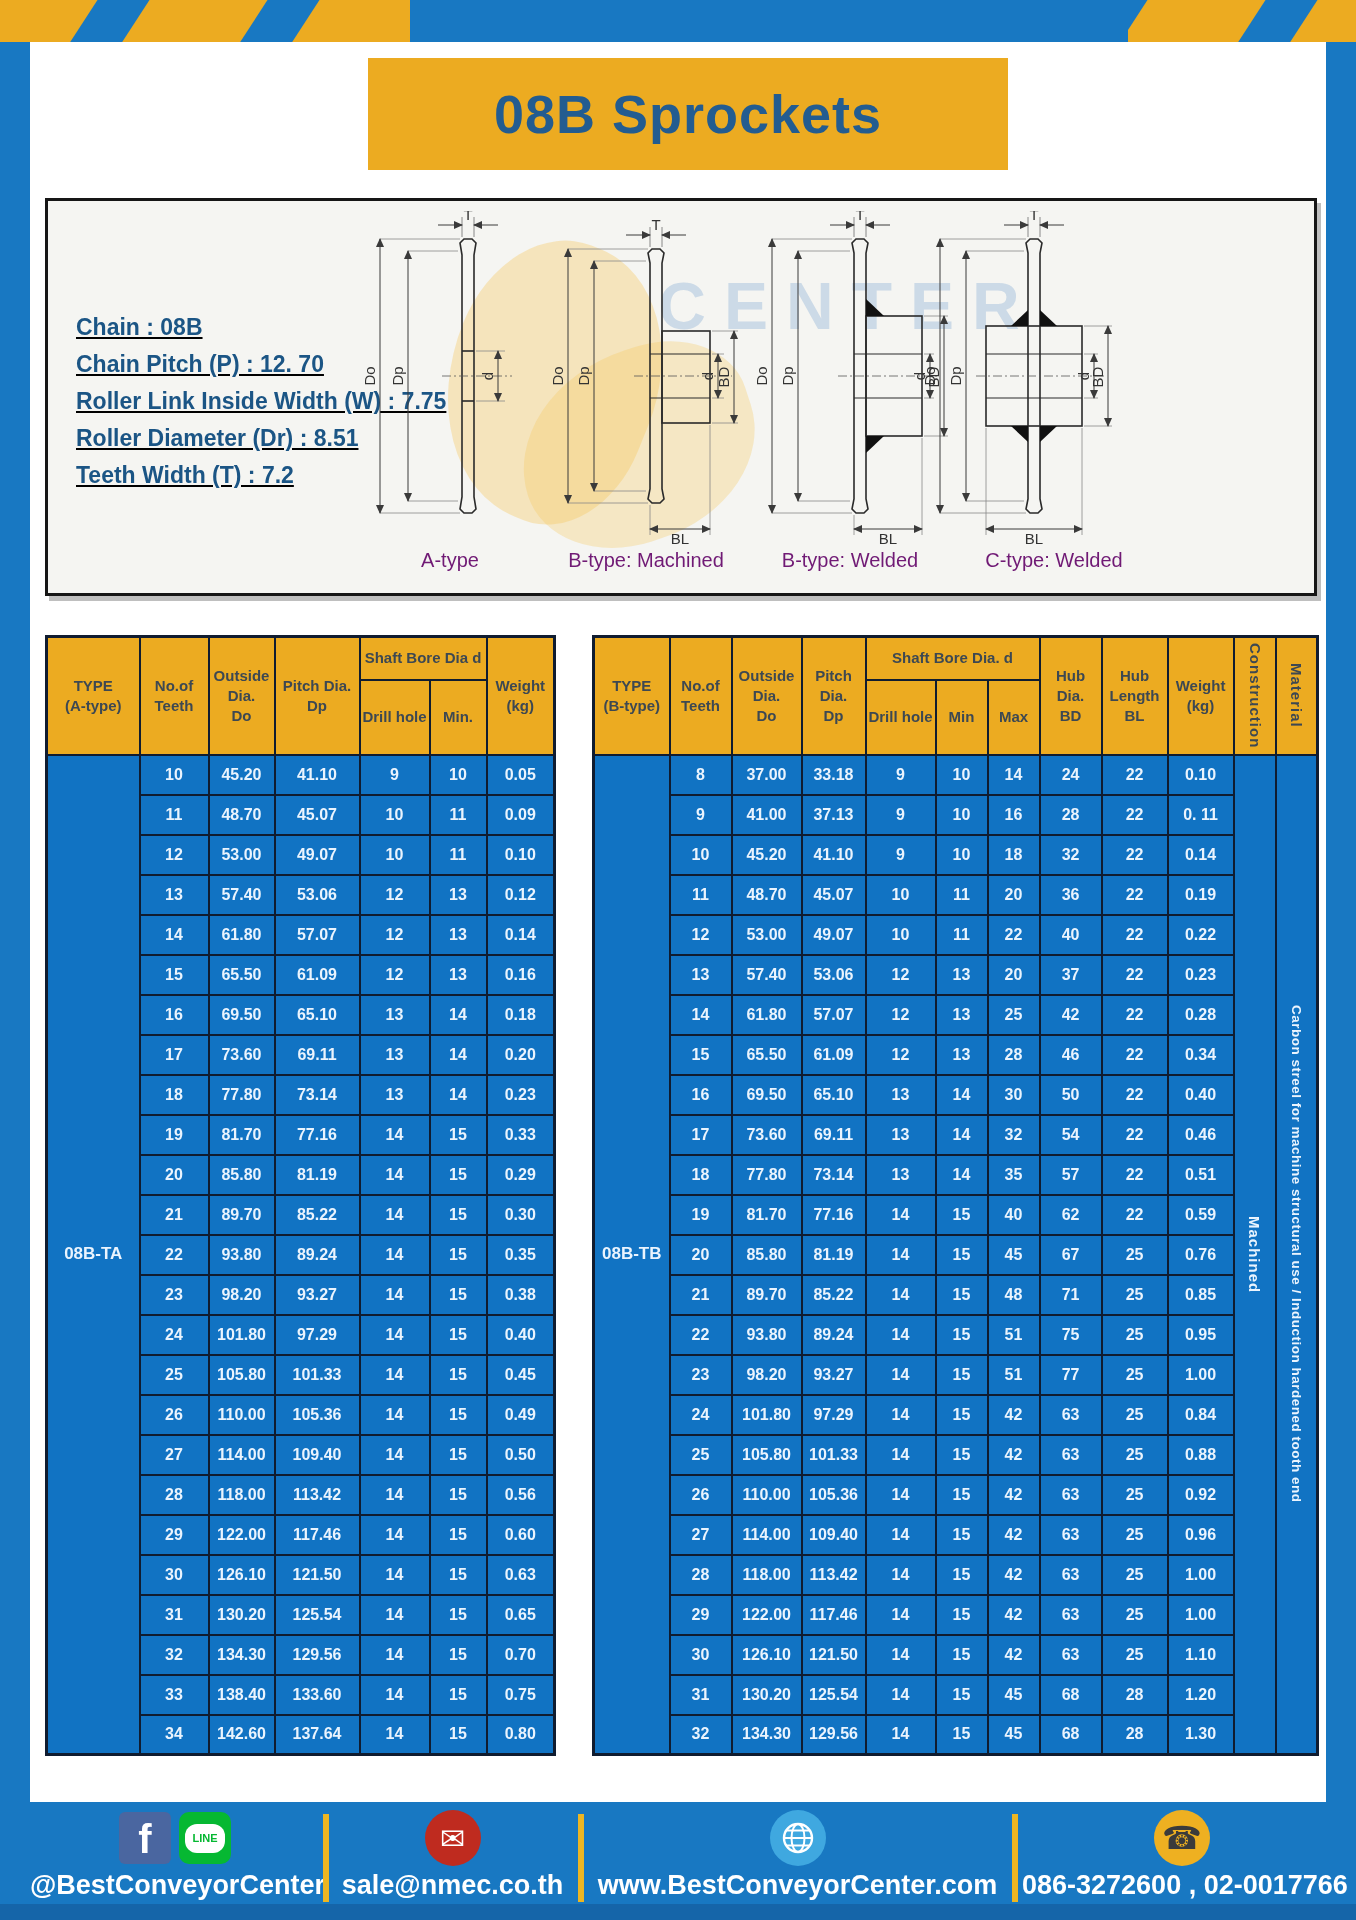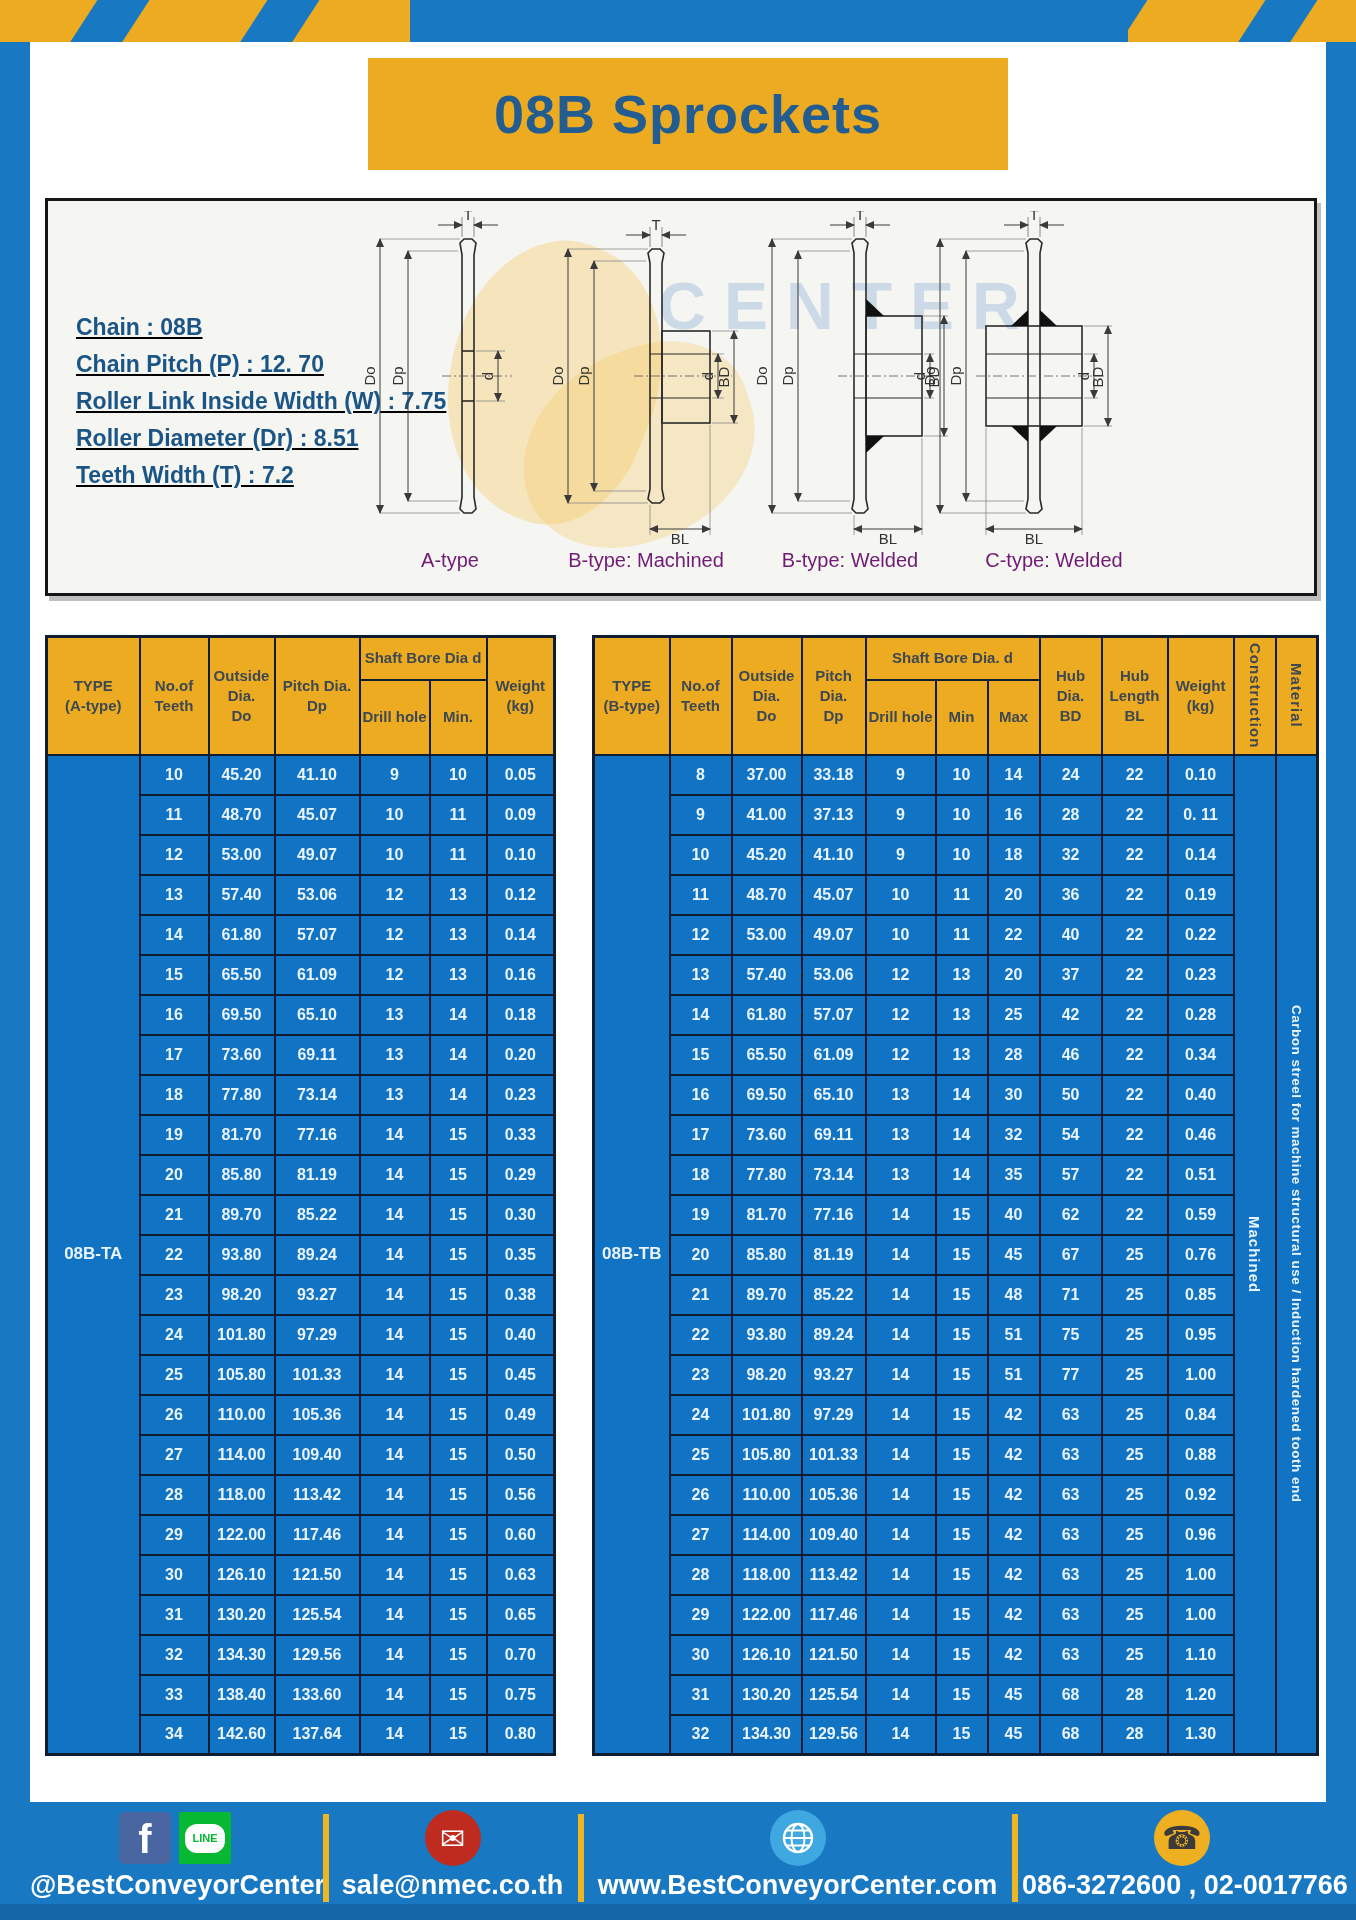--- a/index.html
+++ b/index.html
@@ -95,21 +95,21 @@
   #table-b td.trail-0{writing-mode:vertical-rl;font-size:15px;letter-spacing:1px;}
   #table-b td.trail-1{writing-mode:vertical-rl;font-size:13.5px;letter-spacing:0.5px;line-height:15px;}
   
   .footer{position:absolute;left:0;top:1802px;width:1356px;height:118px;background:var(--brand-blue);}
   .footer-bottom-strip{position:absolute;left:0;top:1904px;width:1356px;height:16px;background:var(--brand-blue-dark);}
   .f-section{position:absolute;top:6px;text-align:center;}
   .f-icons{display:flex;justify-content:center;align-items:center;gap:8px;height:60px;}
   .f-label{color:#ffffff;font-size:27px;font-weight:bold;margin-top:2px;white-space:nowrap;}
   .f-divider{position:absolute;top:12px;width:6px;height:88px;background:#edb622;}
   .icon-fb{width:52px;height:52px;background:#4a66a0;border-radius:6px;color:#fff;font-size:40px;font-weight:bold;display:flex;align-items:flex-end;justify-content:center;line-height:50px;}
-  .icon-line{width:52px;height:52px;background:#06b832;border-radius:2px;display:flex;align-items:center;justify-content:center;}
+  .icon-line{width:52px;height:52px;background:#06b832;border-radius:10px;display:flex;align-items:center;justify-content:center;}
   .icon-line .bubble{width:40px;height:29px;background:#fff;border-radius:12px;display:flex;align-items:center;justify-content:center;font-size:11px;font-weight:bold;color:#06b832;}
   .icon-round{width:56px;height:56px;border-radius:50%;display:flex;align-items:center;justify-content:center;}
   .icon-mail{background:#bf2b1f;color:#fff;font-size:30px;font-family:"DejaVu Sans",sans-serif;}
   .icon-phone{background:#eeb021;color:#3b3b3b;font-size:32px;font-family:"DejaVu Sans",sans-serif;}
   .icon-globe{background:#3fa8e0;}
 </style>
 </head>
 <body>
 
 <svg width="0" height="0" style="position:absolute">

